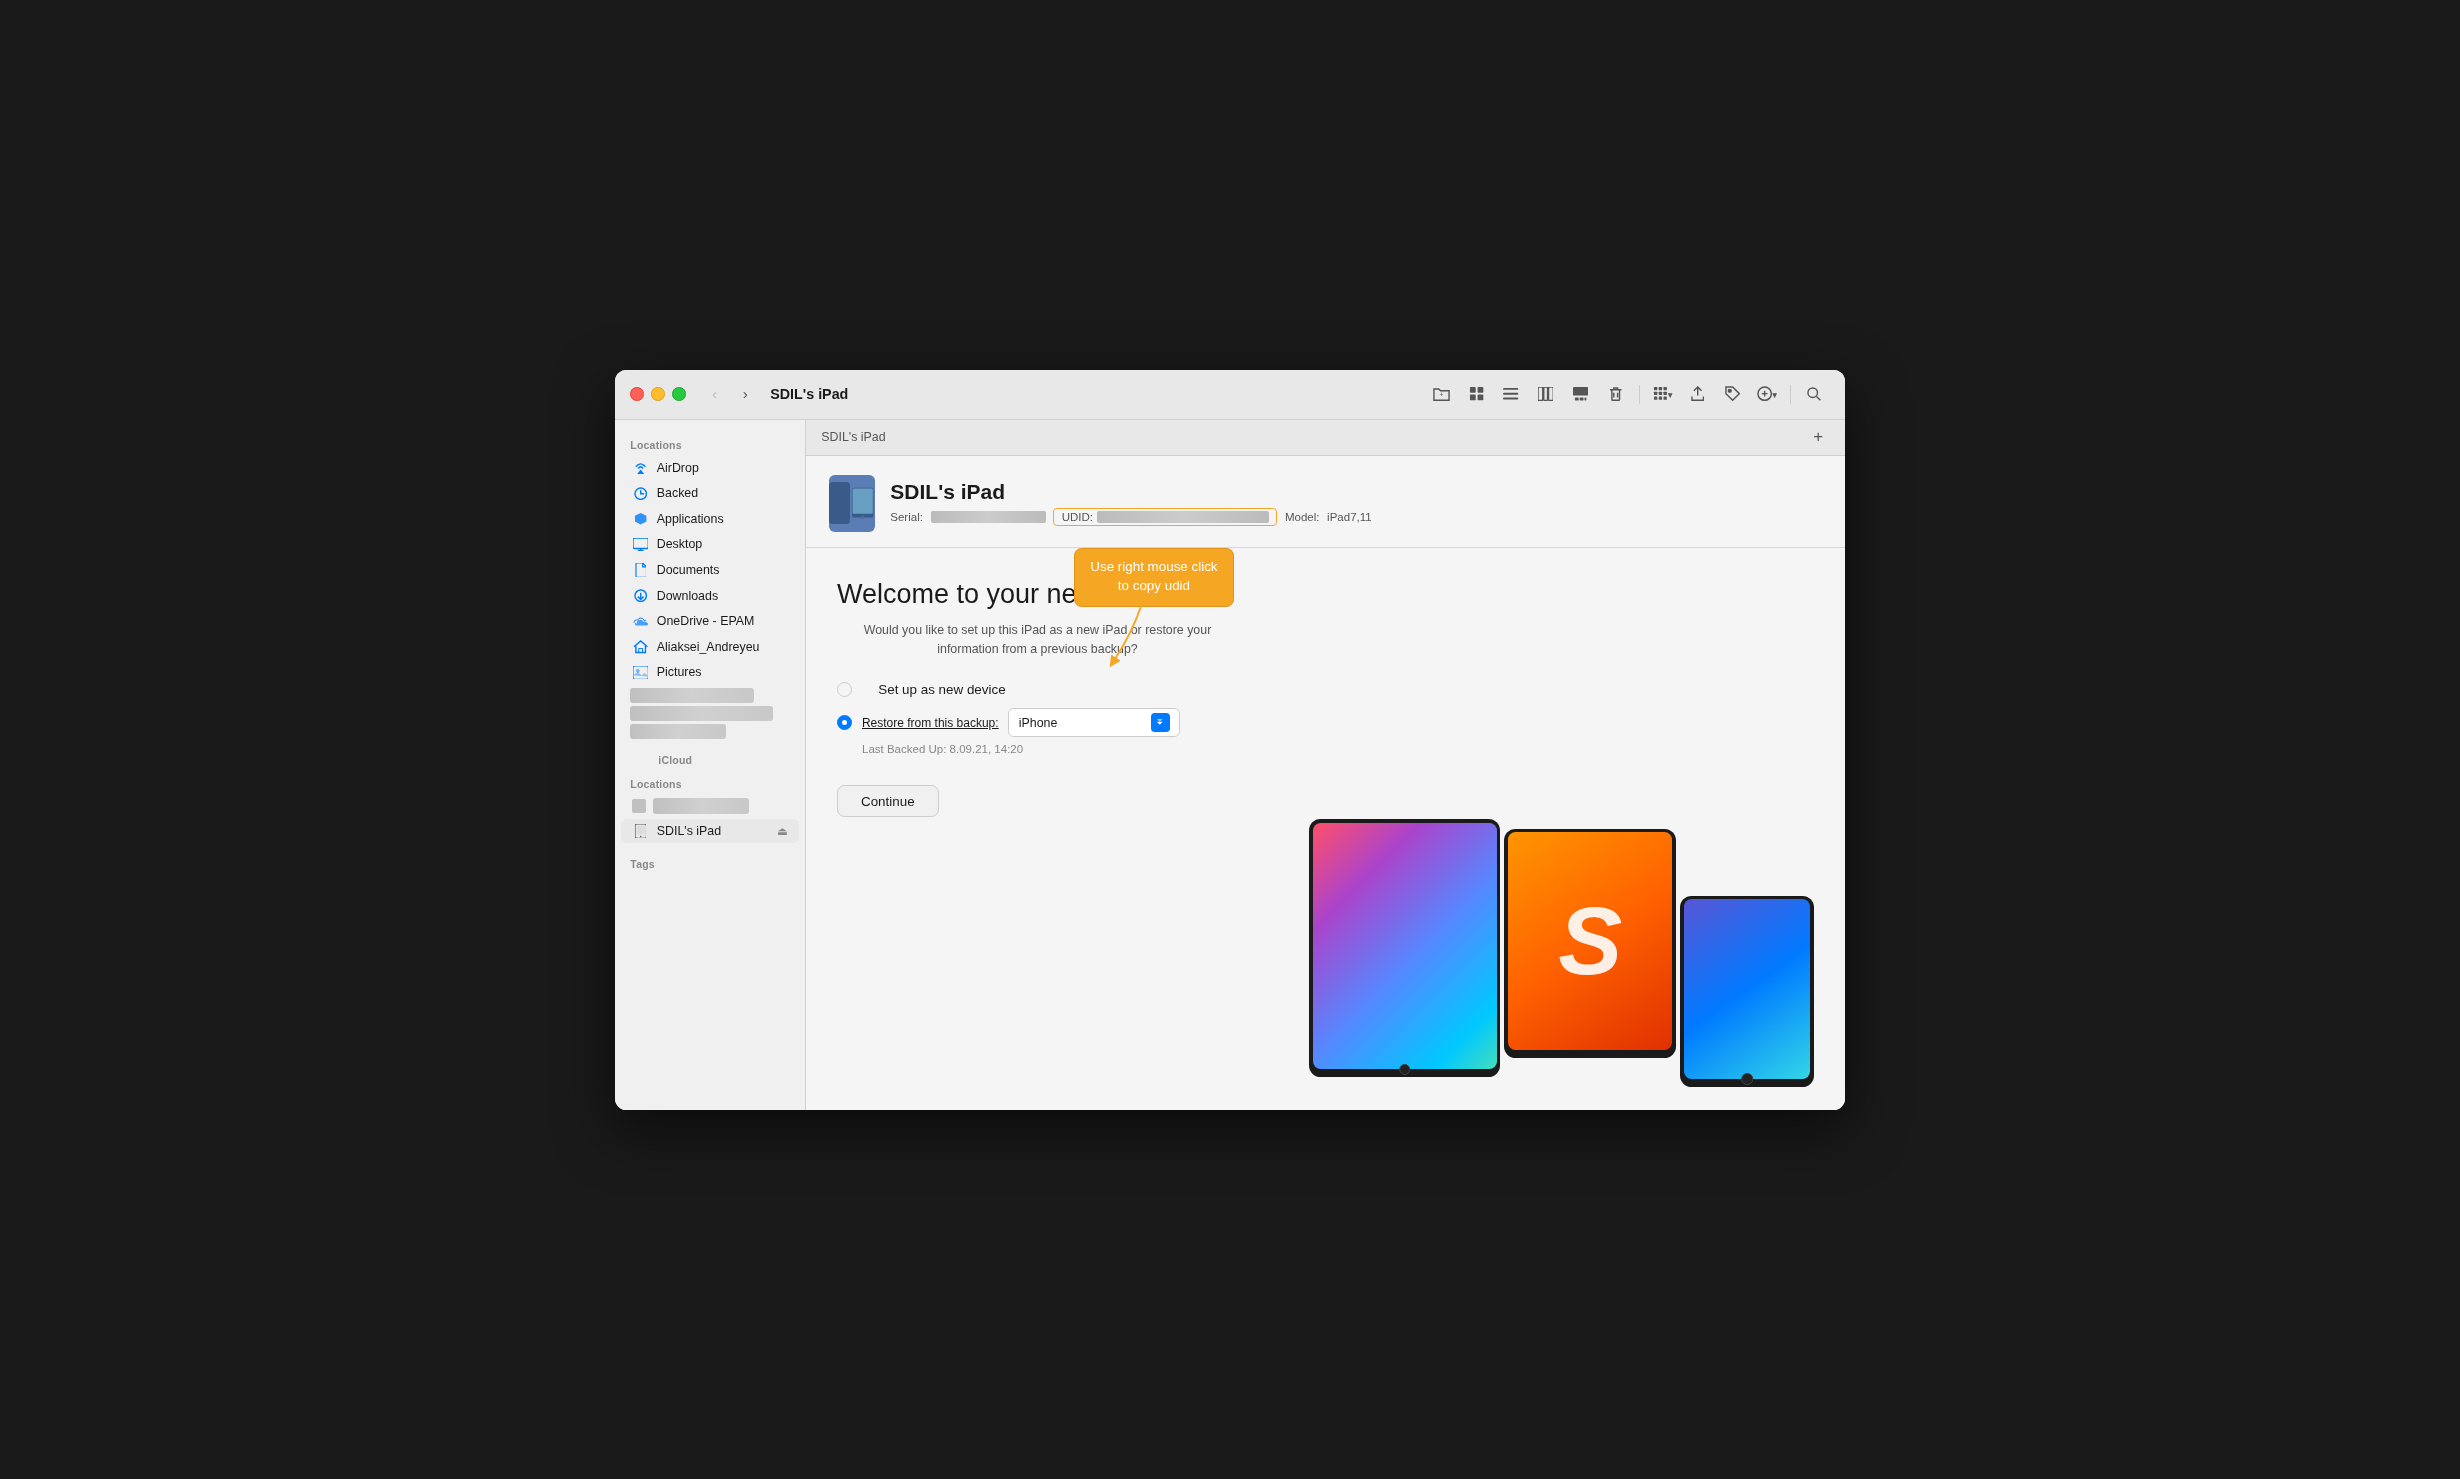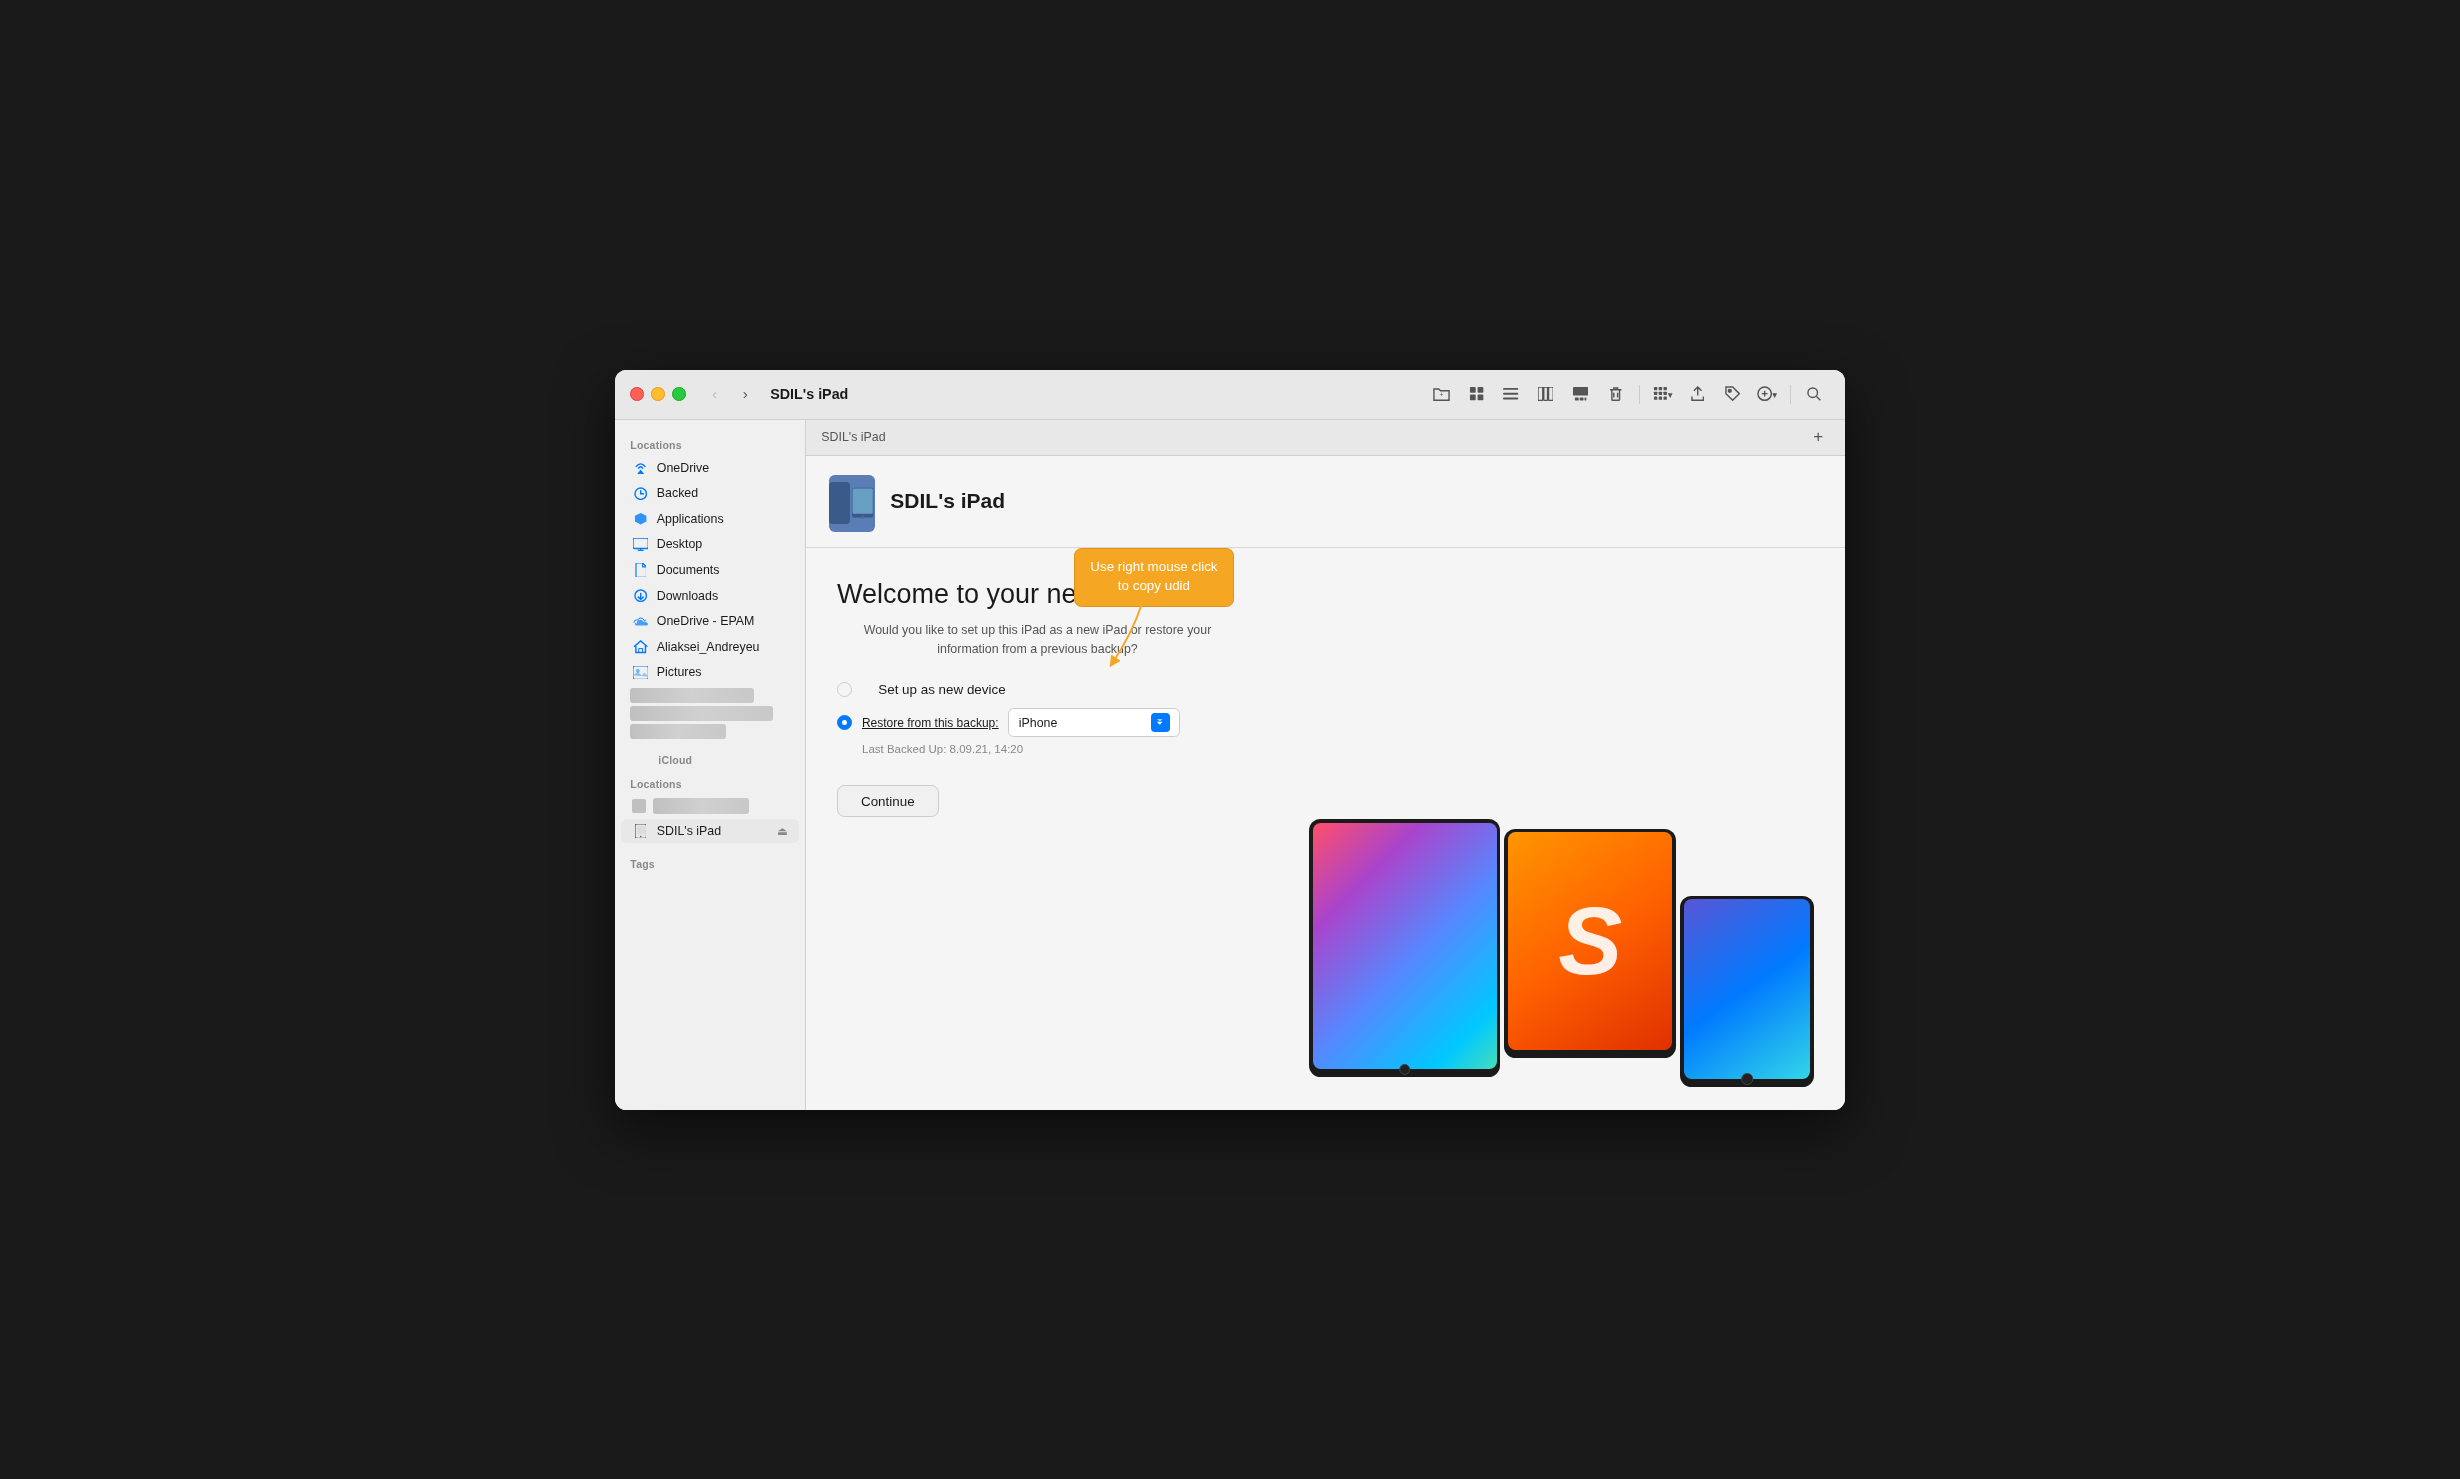--- a/index.html
+++ b/index.html
@@ -569,21 +569,21 @@
       <div class="sidebar-section-label">Locations</div>
 
       <div class="sidebar-item">
         <div class="sidebar-item-icon">
           <svg width="15.3" height="13.4" viewBox="0 0 16 14" fill="none">
             <path d="M8 9 L4 14 L12 14 Z" fill="#007aff"></path>
             <path d="M3 6 Q8 0 13 6" stroke="#007aff" stroke-width="1.5" fill="none"></path>
             <path d="M5.5 8 Q8 4 10.5 8" stroke="#007aff" stroke-width="1.5" fill="none"></path>
           </svg>
         </div>
-        <span class="sidebar-item-label">OneDrive</span>
+        <span class="sidebar-item-label">AirDrop</span>
       </div>
 
       <div class="sidebar-item">
         <div class="sidebar-item-icon">
           <svg width="13.4" height="13.4" viewBox="0 0 14 14" fill="none">
             <circle cx="7" cy="7" r="6" stroke="#007aff" stroke-width="1.5"></circle>
             <polyline points="7,4 7,7 10,7" stroke="#007aff" stroke-width="1.5" stroke-linecap="round"></polyline>
           </svg>
         </div>
         <span class="sidebar-item-label">Backed</span>
@@ -702,20 +702,30 @@
           <div class="device-icon">
             <svg width="38" height="52" viewBox="0 0 40 54" fill="none">
               <rect x="0" y="0" width="40" height="54" rx="5" fill="#5a7db5"></rect>
               <rect x="3" y="3" width="34" height="47" rx="3" fill="#3a5a8a"></rect>
               <rect x="4" y="4" width="32" height="40" rx="2" fill="#87CEEB" opacity="0.6"></rect>
               <circle cx="20" cy="49" r="2.5" fill="#4a6a9a"></circle>
             </svg>
           </div>
           <div class="device-info">
             <div class="device-name">SDIL's iPad</div>
+            <div class="device-meta">
+              <span style="font-size:11.5px;color:#555;">Serial:</span>
+              <span class="blurred-text"></span>
+              <div class="udid-field">
+                <span class="udid-label">UDID:</span>
+                <span class="udid-blurred"></span>
+              </div>
+              <span style="font-size:11.5px;color:#555;">Model:</span>
+              <span style="font-size:11.5px;color:#555;">iPad7,11</span>
+            </div>
           </div>
         </div>
 
         <div class="welcome-area">
           <div class="welcome-left">
             <h2 class="welcome-title">Welcome to your new iPad</h2>
             <p class="welcome-subtitle">Would you like to set up this iPad as a new iPad or restore your
 information from a previous backup?</p>
 
             <div class="setup-options">

